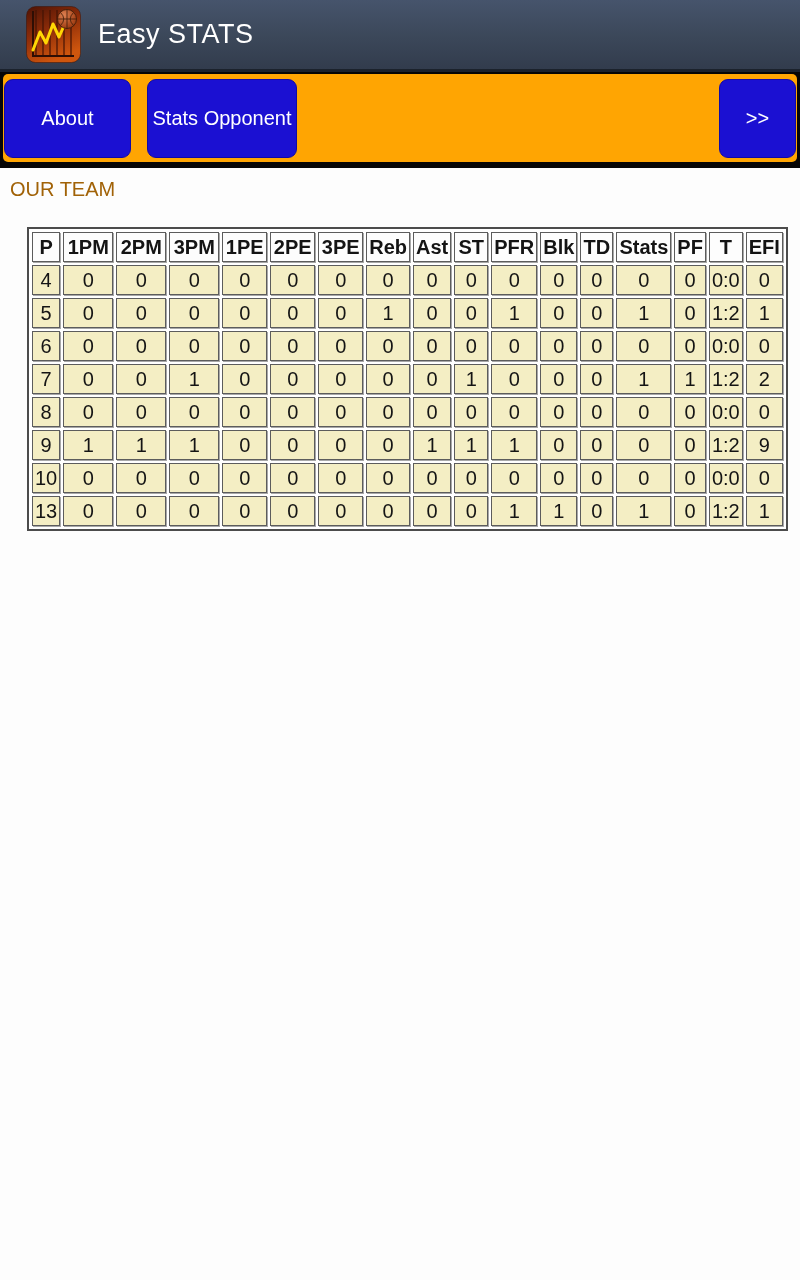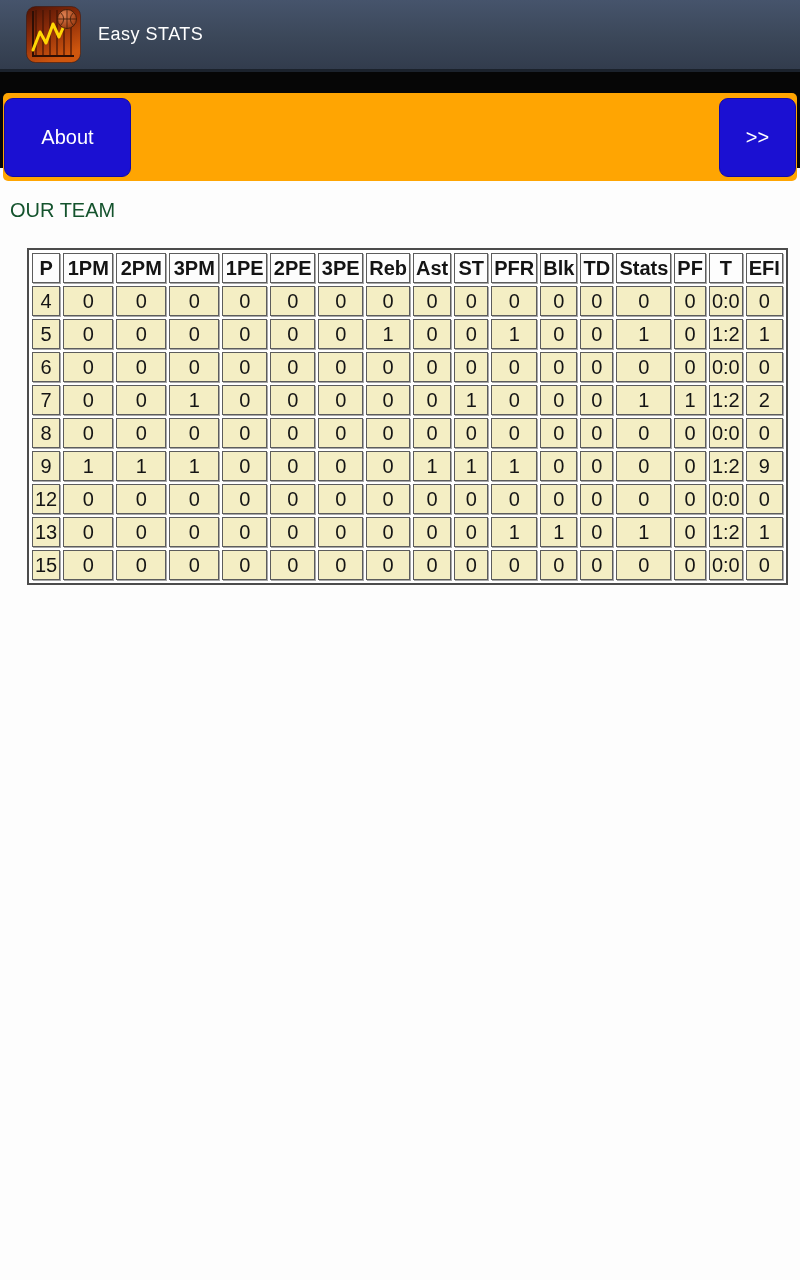--- a/index.html
+++ b/index.html
@@ -12,56 +12,56 @@
 
   
   .app-header {
     height:72px; box-sizing:border-box;
     background:linear-gradient(180deg,#46546c 0%, #3b4759 55%, #323c4d 100%);
     border-bottom:3px solid #1b222c;
     display:flex; align-items:center;
     padding-left:26px;
   }
   .app-icon { width:55px; height:57px; margin-right:17px; display:block; }
-  .app-title { color:#ffffff; font-size:18px; letter-spacing:0.5px; }
+  .app-title { color:#ffffff; font-size:27px; letter-spacing:0.5px; }
 
   
   .toolbar {
     height:96px; box-sizing:border-box;
     background:#060606;
     padding:2px 3px 6px 3px;
   }
   .toolbar-inner {
     height:100%; box-sizing:border-box;
     background:#ffa502;
     border-radius:5px;
     display:flex; align-items:center;
-    padding:0 1px; gap:16px;margin-top:19px;
+    padding:0 1px; gap:16px;
   }
   .tb-btn {
     height:79px; box-sizing:border-box;
     background:#1b10d2;
     border:1px solid #1009a8;
     border-radius:9px;
     color:#ffffff; font-size:20px;
     font-family:"Liberation Sans", sans-serif;
     display:flex; align-items:center; justify-content:center;
     cursor:pointer; padding:0;
   }
   .tb-about { width:127px; }
   .tb-email { width:143px; }
   .tb-opponent { width:150px; }
   .tb-next { width:77px; }
   .tb-spacer { flex:1; }
 
   
   .content { padding:0; }
   .section-title {
-    font-size:20px; color:#14532d;
-    margin:31px 0 0 10px;
+    font-size:20px; color:#a16207;
+    margin:10px 0 0 10px;
   }
 
   table.stats {
     margin:26px 0 0 27px;
     border-collapse:separate;
     border-spacing:3px;
     border:2px solid #4c4c4c;
     background:#ffffff;
     table-layout:fixed;
   }
@@ -107,20 +107,21 @@
     <polyline points="7,44 14,26 20,37 27,18 33,31 41,13" fill="none" stroke="#ffd704" stroke-width="3" stroke-linejoin="round" stroke-linecap="round"></polyline>
     <circle cx="41" cy="13" r="9.5" fill="url(#ballg)" stroke="#3a1a08" stroke-width="0.8"></circle>
     <path d="M41 3.5 v19 M31.5 13 h19 M34.5 6.5 q6.5 6.5 0 13 M47.5 6.5 q-6.5 6.5 0 13" fill="none" stroke="#3a1a08" stroke-width="1" opacity="0.8"></path>
   </svg>
   <span class="app-title">Easy STATS</span>
 </header>
 
 <nav class="toolbar">
   <div class="toolbar-inner">
     <button class="tb-btn tb-about">About</button>
+    <button class="tb-btn tb-opponent">Stats Opponent</button>
     <div class="tb-spacer"></div>
     <button class="tb-btn tb-next">&gt;&gt;</button>
   </div>
 </nav>
 
 <main class="content">
   <div class="section-title">OUR TEAM</div>
 
   <table class="stats">
     <colgroup>
@@ -272,21 +273,21 @@
           <td>1</td>
           <td>1</td>
           <td>0</td>
           <td>0</td>
           <td>0</td>
           <td>0</td>
           <td>1:2</td>
           <td>9</td>
         </tr>
         <tr>
-          <td>12</td>
+          <td>10</td>
           <td>0</td>
           <td>0</td>
           <td>0</td>
           <td>0</td>
           <td>0</td>
           <td>0</td>
           <td>0</td>
           <td>0</td>
           <td>0</td>
           <td>0</td>
@@ -308,35 +309,16 @@
           <td>0</td>
           <td>0</td>
           <td>0</td>
           <td>1</td>
           <td>1</td>
           <td>0</td>
           <td>1</td>
           <td>0</td>
           <td>1:2</td>
           <td>1</td>
-        </tr>
-        <tr>
-          <td>15</td>
-          <td>0</td>
-          <td>0</td>
-          <td>0</td>
-          <td>0</td>
-          <td>0</td>
-          <td>0</td>
-          <td>0</td>
-          <td>0</td>
-          <td>0</td>
-          <td>0</td>
-          <td>0</td>
-          <td>0</td>
-          <td>0</td>
-          <td>0</td>
-          <td>0:0</td>
-          <td>0</td>
         </tr>
       </tbody>
   </table>
 </main>
 
 </body></html>

